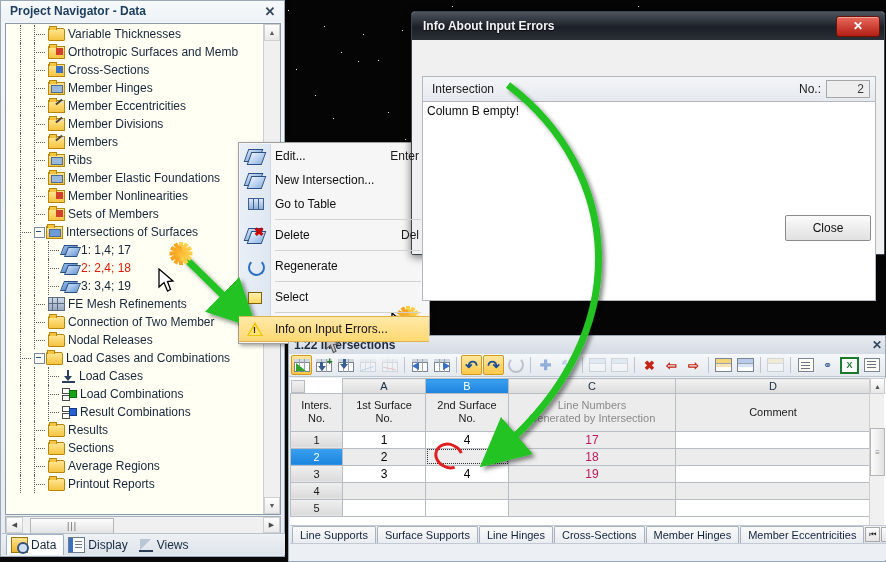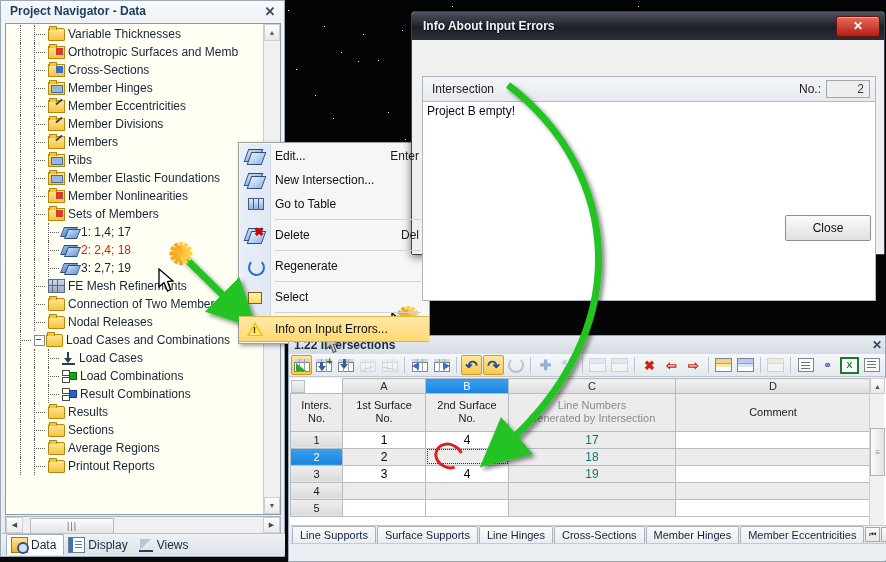--- a/index.html
+++ b/index.html
@@ -349,21 +349,21 @@
     vertical-align:middle;
   }
   .subhdr.gray{color:#8a8a8a;}
   .rowhdr{
     width:52px;height:17px;background:linear-gradient(#f0f0f0,#dadada);
     color:#1a1a1a;font-size:11px;
   }
   .rowhdr.sel{background:linear-gradient(#3aa0f0,#1b84dd);color:#fff;}
   .cell{height:17px;background:#fff;}
   .cell.alt{background:#ececec;}
-  .cell.gray{color:#0f766e;}
+  .cell.gray{color:#be185d;}
   .cell.focus{
     background:#ececec;position:relative;
     outline:1px dotted #333;outline-offset:-2px;
   }
   #gridVS{
     position:absolute;right:1px;top:42px;width:15px;height:164px;background:#f0f0f0;
     border-left:1px solid #cfcfcf;box-sizing:border-box;
   }
   #gridVS .up,#gridVS .dn{
     position:absolute;left:0;width:15px;height:16px;
@@ -535,20 +535,29 @@
           <span class="blank"></span>
           <span class="vline"></span>
           <span class="dots"></span>
           <span class="ic red">
             <span class="r"></span>
           </span>
           <span class="lbl">Sets of Members</span>
         </div>
         <div class="trow">
           <span class="blank"></span>
+          <span class="dots"></span>
+          <span class="expander"></span>
+          <span class="ic cyl">
+            <span class="g" style="background:#6d9cd8"></span>
+          </span>
+          <span class="lbl">Intersections of Surfaces</span>
+        </div>
+        <div class="trow">
+          <span class="blank"></span>
           <span class="vline"></span>
           <span class="vline"></span>
           <span class="dots"></span>
           <span class="ic surf">
             <span class="s1"></span>
             <span class="s2"></span>
           </span>
           <span class="lbl">1: 1,4; 17</span>
         </div>
         <div class="trow err">
@@ -564,21 +573,21 @@
         </div>
         <div class="trow">
           <span class="blank"></span>
           <span class="vline"></span>
           <span class="vline"></span>
           <span class="dots"></span>
           <span class="ic surf">
             <span class="s1"></span>
             <span class="s2"></span>
           </span>
-          <span class="lbl">3: 2,7; 19</span>
+          <span class="lbl">3: 3,4; 19</span>
         </div>
         <div class="trow">
           <span class="blank"></span>
           <span class="vline"></span>
           <span class="dots"></span>
           <span class="ic mesh">
             <span class="gl"></span>
             <span class="gl2"></span>
             <span class="hl"></span>
           </span>
@@ -775,21 +784,21 @@
     <span class="dt">Info About Input Errors</span>
     <div id="dlgClose">✕</div>
   </div>
   <div id="dlgBody">
     <div id="grp">
       <div id="grpHdr">
         <span class="gl">Intersection</span>
         <span class="nolbl">No.:</span>
         <span id="noField">2</span>
       </div>
-      <div id="errText">Project B empty!</div>
+      <div id="errText">Column B empty!</div>
     </div>
     <div id="closeBtn">Close</div>
   </div>
 </div>
 
 <div id="tablePanel">
   <div id="tblTitle">
     <span class="tt">1.22 Intersections</span>
     <span id="tblClose">✕</span>
   </div>

